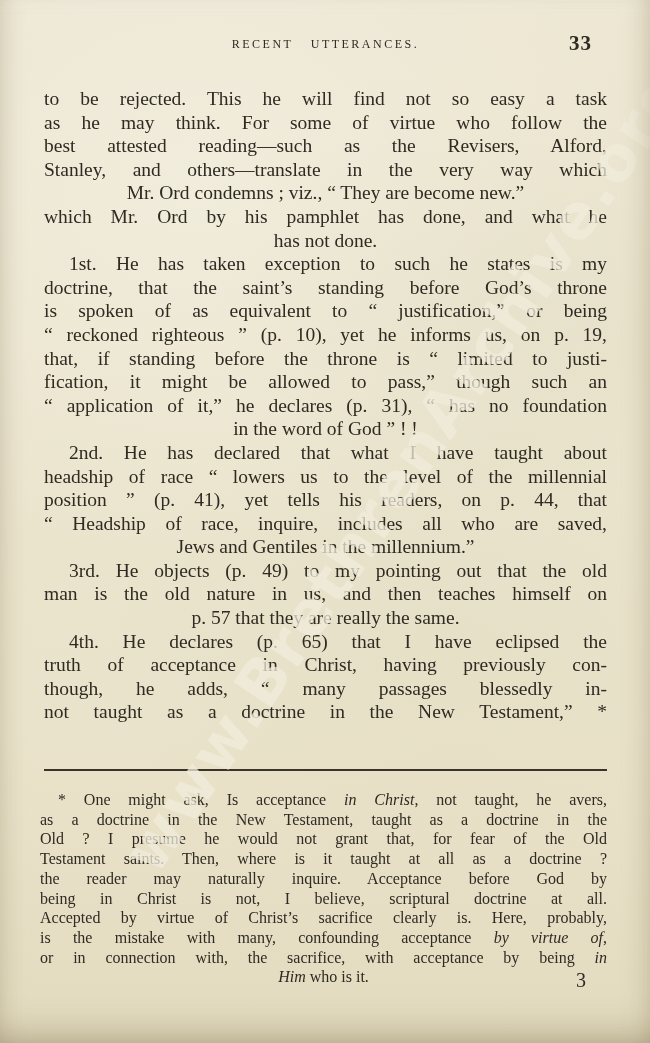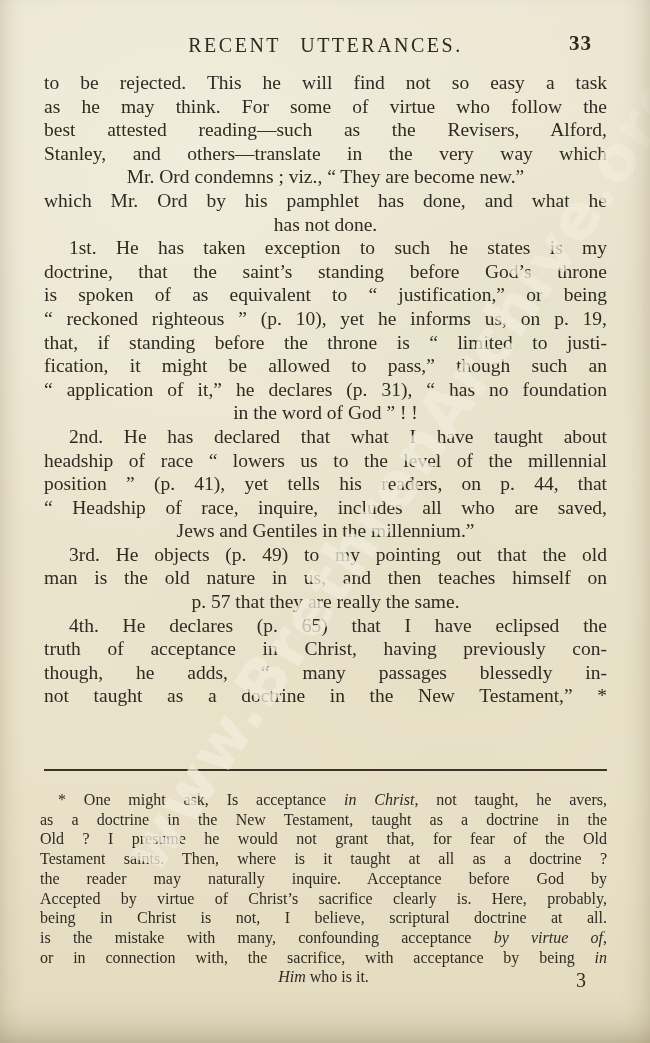--- a/index.html
+++ b/index.html
@@ -20,27 +20,27 @@
   .page::after{
     content:"";position:absolute;inset:0;pointer-events:none;
     box-shadow:
       inset 0 -22px 38px -18px rgba(110,95,60,0.45),
       inset -16px 0 32px -22px rgba(130,115,80,0.35),
       inset 14px 0 28px -20px rgba(130,115,80,0.28),
       inset 0 16px 26px -20px rgba(255,255,252,0.45);
   }
   .running-head{position:absolute;left:44px;top:34px;width:563px;height:26px;text-align:center;}
   .head-title{
-    font-size:20px;letter-spacing:2.5px;word-spacing:12px;
+    font-size:12px;letter-spacing:2.5px;word-spacing:12px;
     color:var(--ink,#2f2a22);
     margin-top:32px;
   }
   .page-num{position:absolute;right:15px;top:-3px;font-size:21px;letter-spacing:1px;font-weight:bold;}
   .body-text{
-    position:absolute;left:44px;top:71px;width:563px;
+    position:absolute;left:44px;top:87px;width:563px;
     font-size:19.5px;line-height:23.6px;
   }
   .line{text-align:center;}
   .line.just{text-align:justify;text-align-last:justify;text-justify:inter-word;}
   .line.ind{text-indent:25px;}
   .it{font-style:italic;}
   .rule{position:absolute;left:44px;top:769px;width:563px;height:2px;background:#39332a;}
   .footnote{
     position:absolute;left:40px;top:790px;width:567px;
     font-size:16px;line-height:19.7px;
@@ -112,22 +112,22 @@
     </div>
 
   <div class="rule"></div>
 
   <div class="footnote" id="footnote">
       <div class="line just ind"><span>* One might ask, Is acceptance </span><span class="it">in Christ</span><span>, not taught, he avers,</span></div>
       <div class="line just"><span>as a doctrine in the New Testament, taught as a doctrine in the</span></div>
       <div class="line just"><span>Old ?  I presume he would not grant that, for fear of the Old</span></div>
       <div class="line just"><span>Testament saints.  Then, where is it taught at all as a doctrine ?</span></div>
       <div class="line just"><span>the reader may naturally inquire.  Acceptance before God by</span></div>
+      <div class="line just"><span>being in Christ is not, I believe, scriptural doctrine at all.</span></div>
       <div class="line just"><span>Accepted by virtue of Christ’s sacrifice clearly is.  Here, probably,</span></div>
-      <div class="line just"><span>being in Christ is not, I believe, scriptural doctrine at all.</span></div>
       <div class="line just"><span>is the mistake with many, confounding acceptance </span><span class="it">by virtue of</span><span>,</span></div>
       <div class="line just"><span>or in connection with, the sacrifice, with acceptance by being </span><span class="it">in</span></div>
       <div class="line"><span class="it">Him</span><span> who is it.</span></div>
     </div>
 
   <div class="sig">3</div>
 
   <div class="watermark">www.BrethrenArchive.org</div>
 </div>
 

